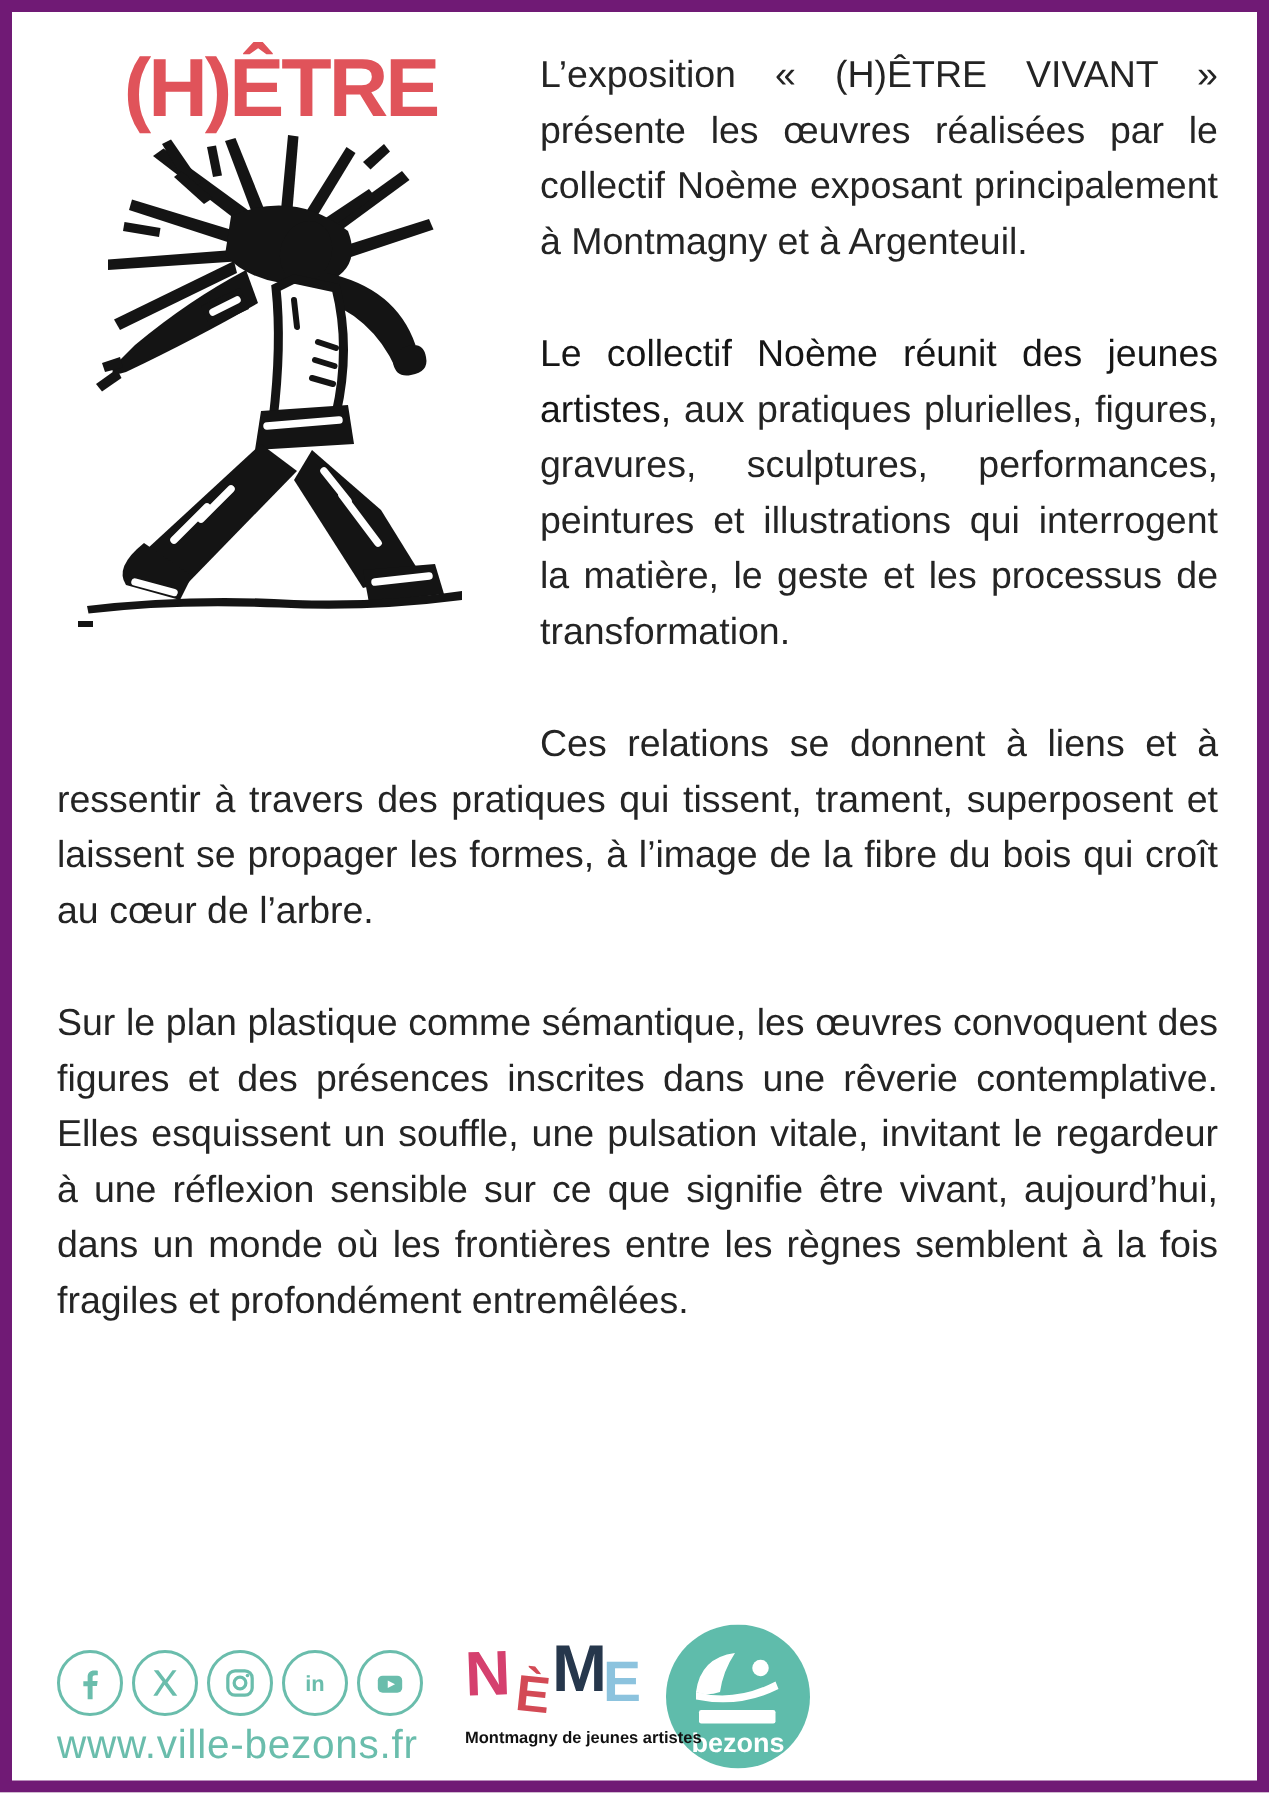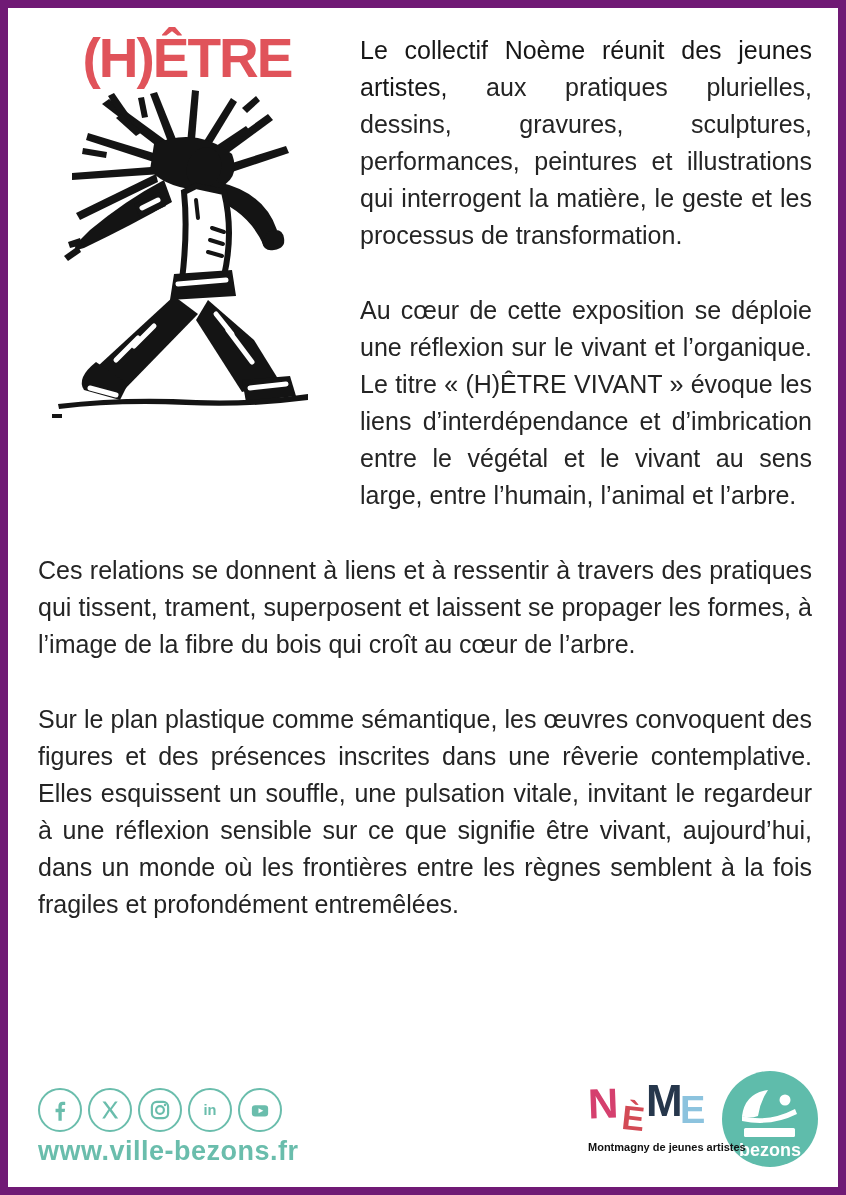--- a/index.html
+++ b/index.html
@@ -43,36 +43,35 @@
     text-align: justify;
     color: #242424;
     margin-bottom: 38px;
   }
   p.para .lead-bold { font-weight: 400; color: #161616; }
 
   
   .footer {
     flex: 0 0 auto;
     display: flex;
-    justify-content: space-between;
     align-items: flex-end;
-    padding: 0 20px 20px 30px;
+    padding: 0 20px 8px 30px;
     gap: 28px;
   }
   .footer-left { display: flex; flex-direction: column; }
   .social-row { display: flex; gap: 6px; margin-bottom: 4px; }
   .social-circle {
     width: 44px; height: 44px;
     border: 2.5px solid #6abdac;
     border-radius: 50%;
     display: flex; align-items: center; justify-content: center;
   }
   .website {
     font-size: 27px;
-    font-weight: 700;
+    font-weight: 400;
     color: #6abdac;
     letter-spacing: 0.5px;
   }
   .footer-right { display: flex; align-items: center; gap: 16px; }
 
   
   .noeme { position: relative; width: 118px; height: 80px; }
   .noeme .ltr { position: absolute; font-weight: 800; line-height: 1; }
   .noeme .l-n { left: 0; top: 4px; font-size: 42px; color: #d5406e; transform: rotate(-2deg); }
   .noeme .l-o { left: 20px; top: 18px; width: 40px; height: 40px; background: #f2cf3a; border-radius: 50%; }
@@ -161,24 +160,24 @@
           <path d="M96,120 L112,112"></path>
         </g>
 
         <g fill="#141414">
           <path d="M12,316 Q80,308 150,312 Q210,314 262,306 L262,312 Q200,320 140,317 Q70,314 13,321 Z"></path>
           <rect x="6" y="326" width="10" height="4"></rect>
         </g>
       </svg>
     </div>
 
-
-    <p class="para"><strong class="lead-bold">Le collectif Noème réunit des jeunes artistes,</strong><span> aux pratiques plurielles, dessins, gravures, sculptures, performances, peintures et illustrations qui interrogent la matière, le geste et les processus de transformation.</span></p>
-
-    <p class="para">Au cœur de cette exposition se déploie une réflexion sur le vivant et l’organique. Le titre « (H)ÊTRE VIVANT » évoque les liens d’interdépendance et d’imbrication entre le végétal et le vivant au sens large, entre l’humain, l’animal et l’arbre.</p>
+    <p class="para">L’exposition « (H)ÊTRE VIVANT » présente les œuvres réalisées par le collectif Noème exposant principalement à Montmagny et à Argenteuil.</p>
+
+    <p class="para"><strong class="lead-bold">Le collectif Noème réunit des jeunes artistes,</strong><span> aux pratiques plurielles, figures, gravures, sculptures, performances, peintures et illustrations qui interrogent la matière, le geste et les processus de transformation.</span></p>
+
 
     <p class="para">Ces relations se donnent à liens et à ressentir à travers des pratiques qui tissent, trament, superposent et laissent se propager les formes, à l’image de la fibre du bois qui croît au cœur de l’arbre.</p>
 
     <p class="para">Sur le plan plastique comme sémantique, les œuvres convoquent des figures et des présences inscrites dans une rêverie contemplative. Elles esquissent un souffle, une pulsation vitale, invitant le regardeur à une réflexion sensible sur ce que signifie être vivant, aujourd’hui, dans un monde où les frontières entre les règnes semblent à la fois fragiles et profondément entremêlées.</p>
 
   </div>
 
   <div class="footer">
 
     <div class="footer-left">

